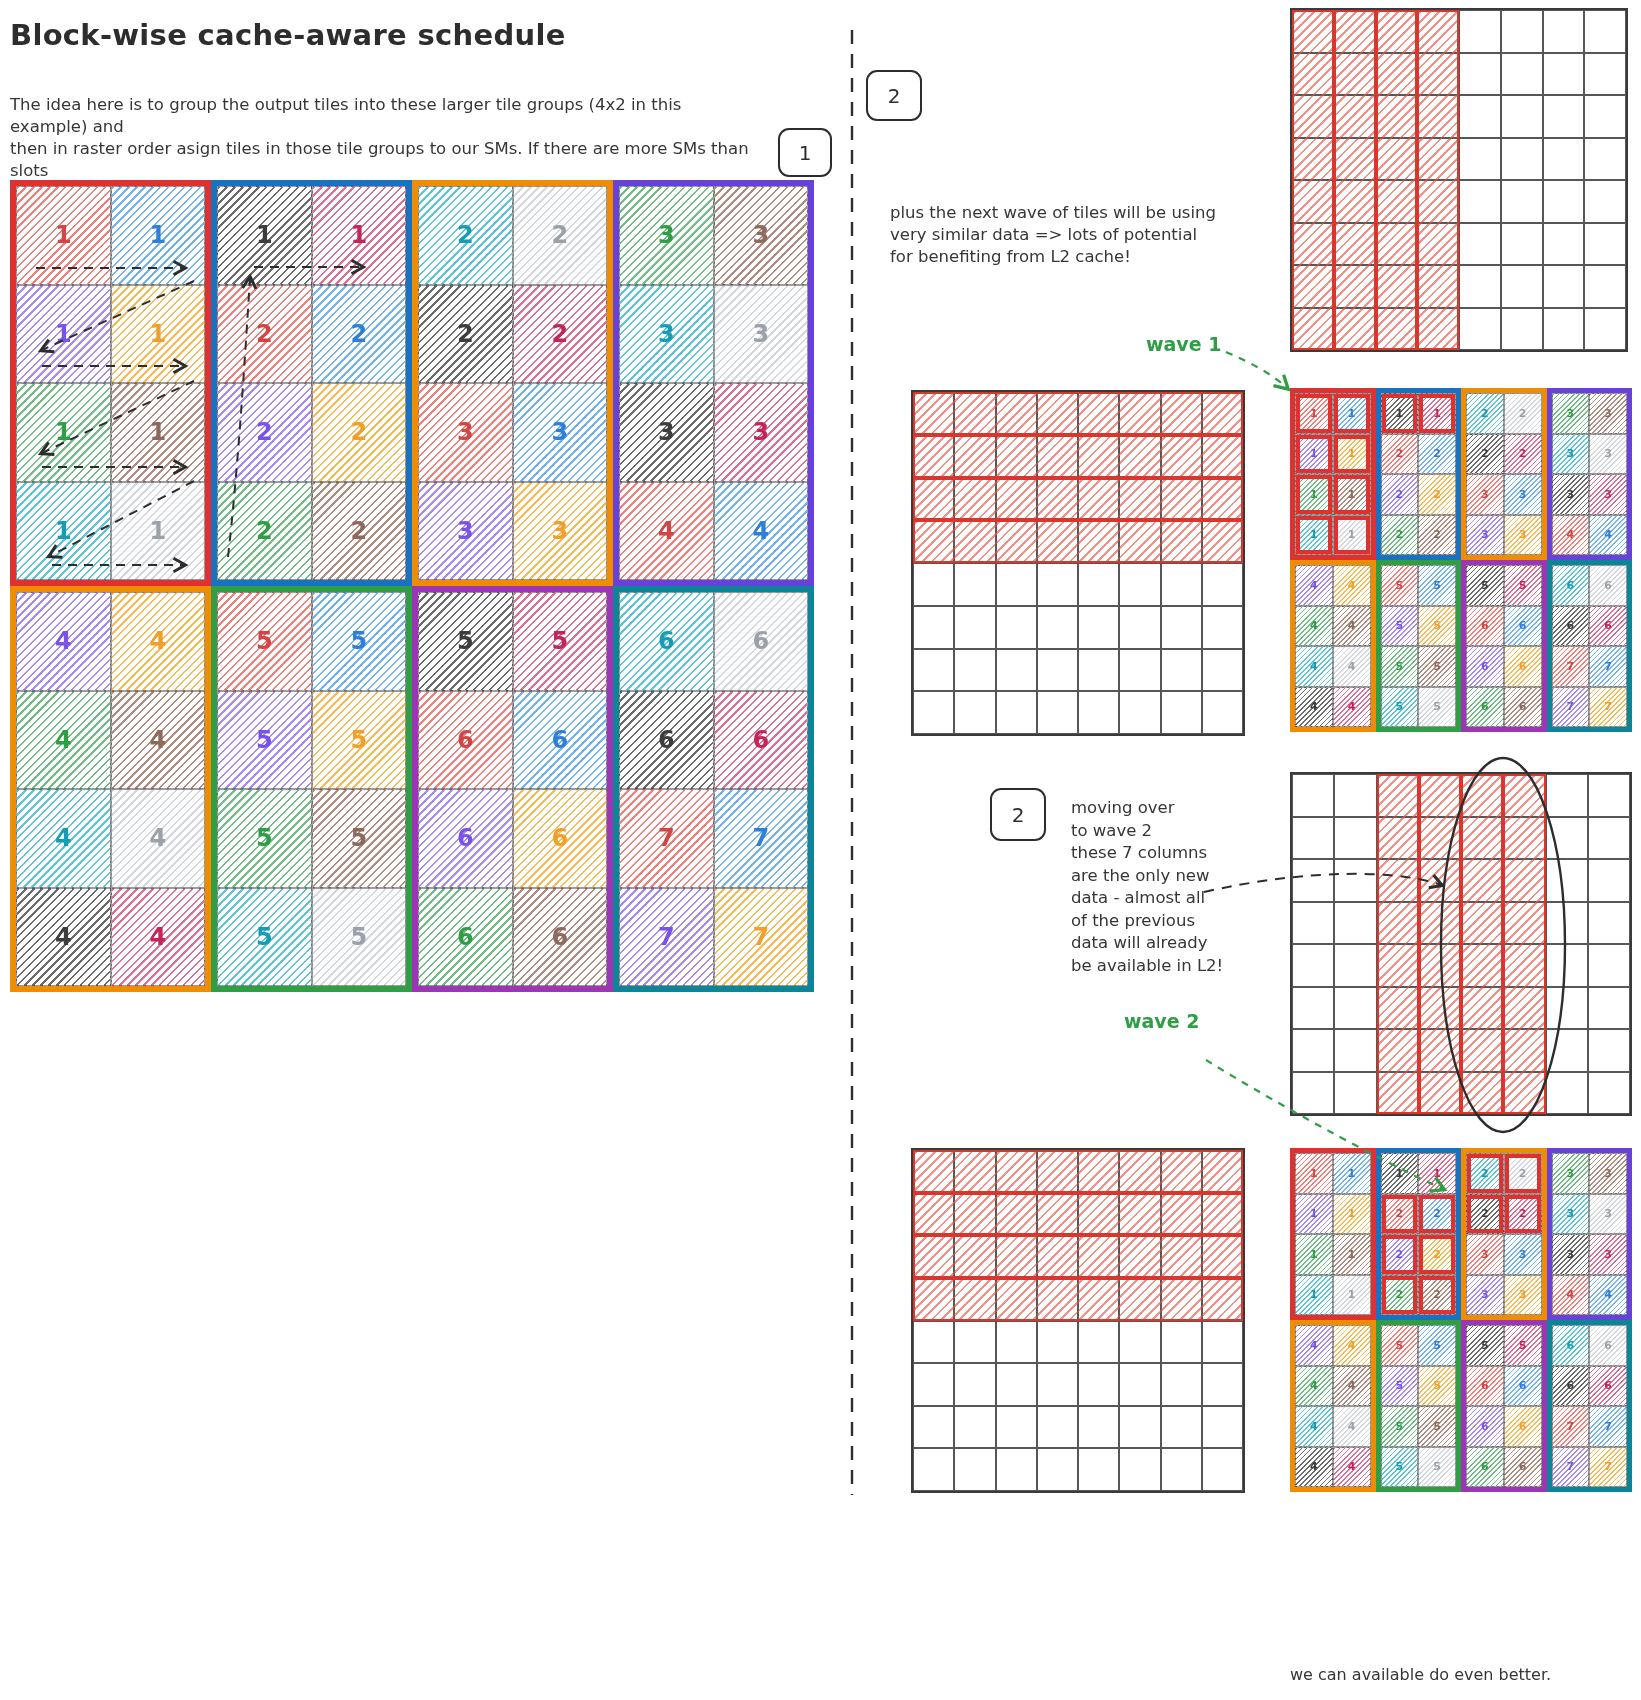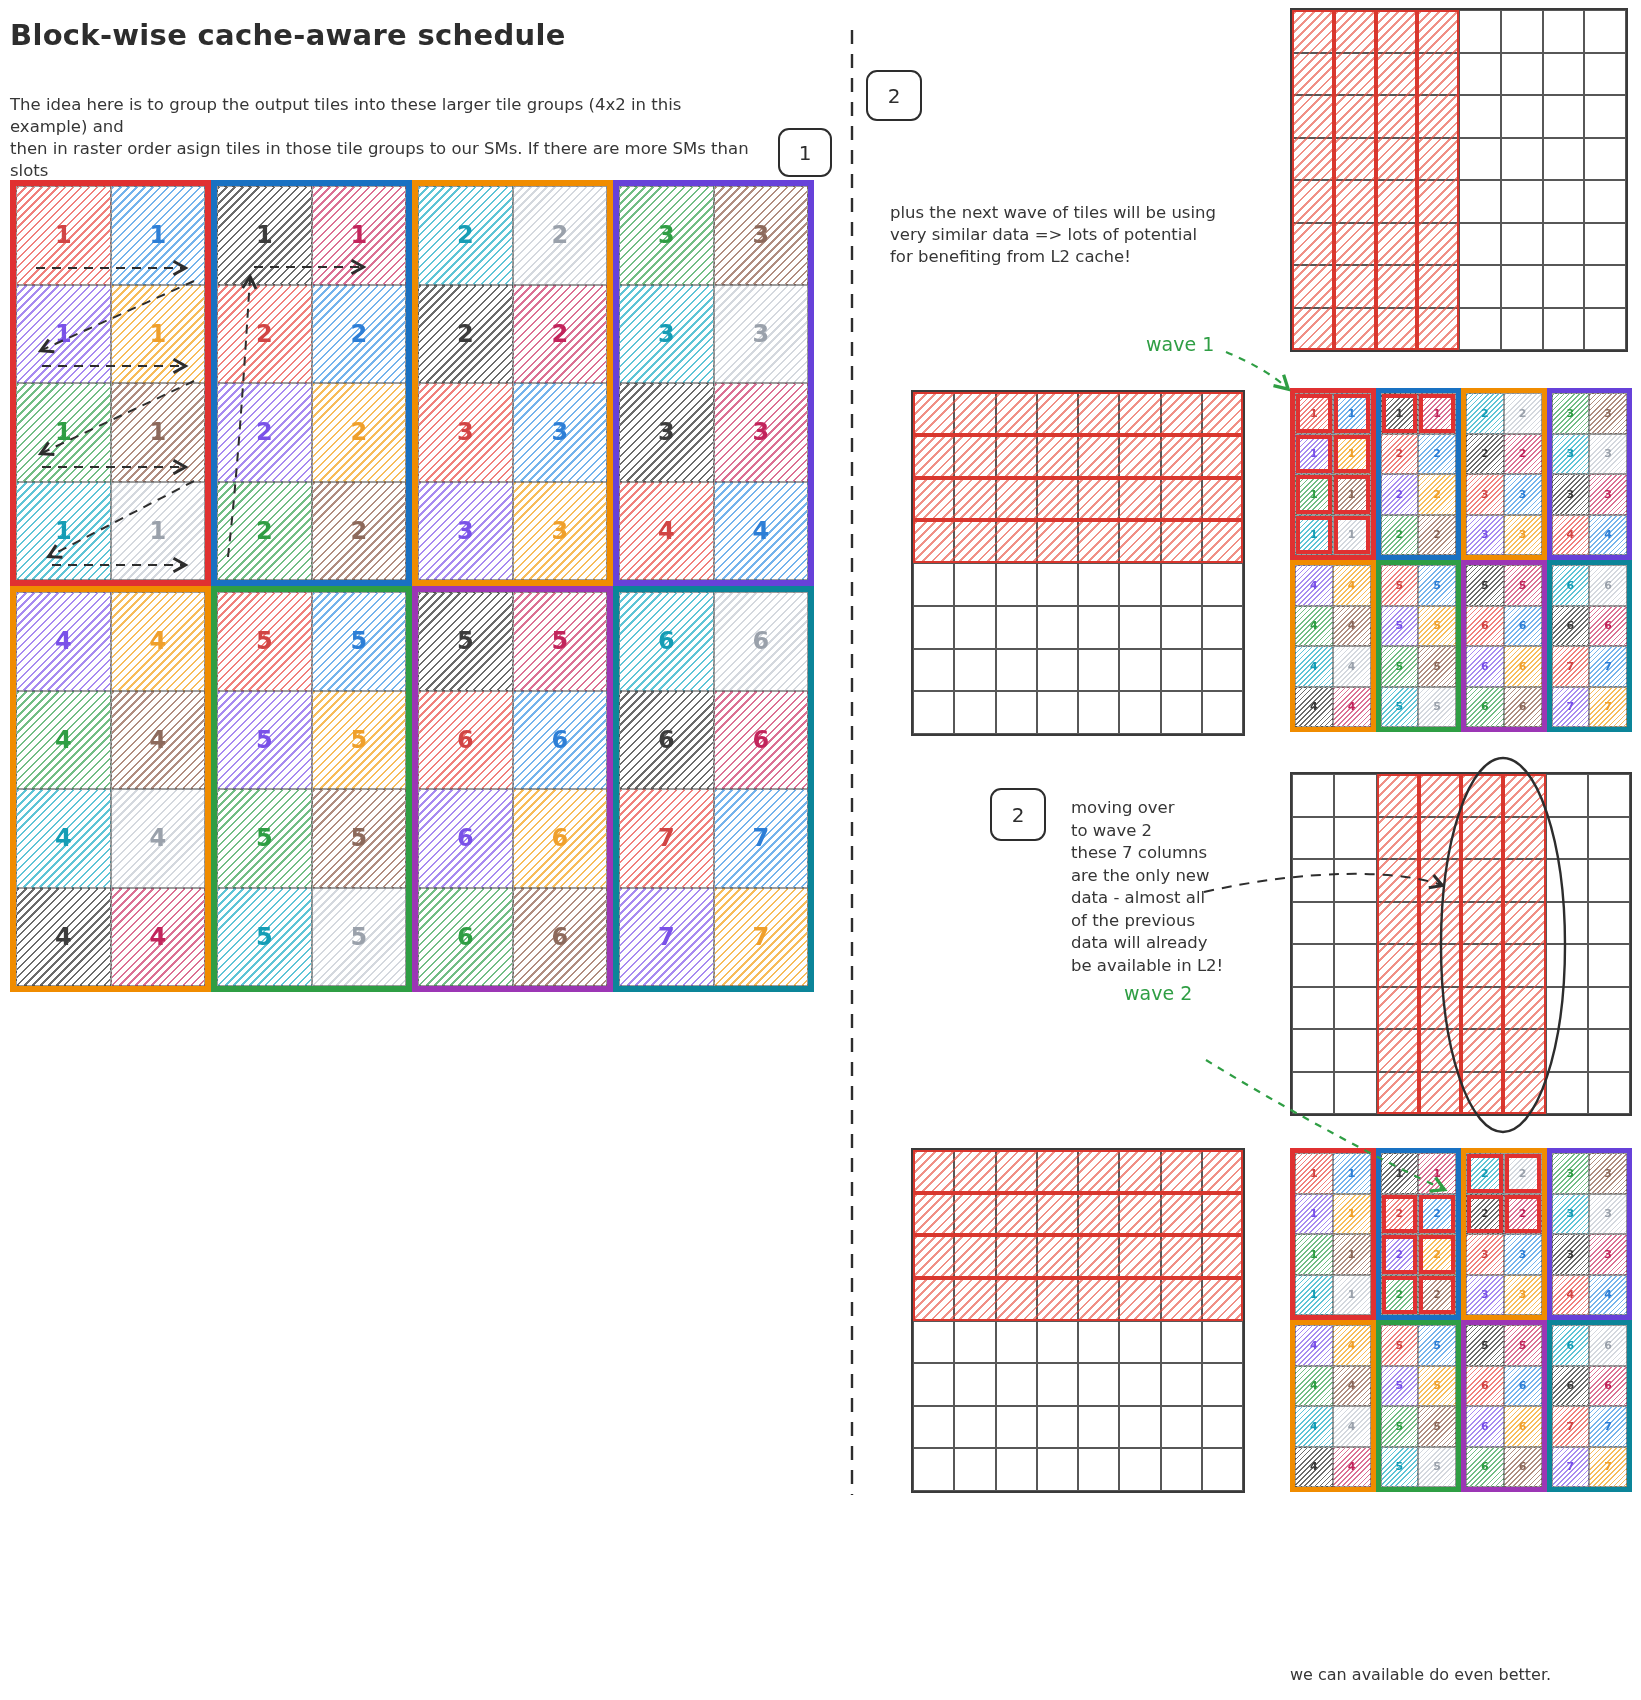--- a/index.html
+++ b/index.html
@@ -7,23 +7,23 @@
           font-family:"DejaVu Sans",sans-serif;color:#2d2d2d;}
   .abs{position:absolute;}
   #page-title{left:10px;top:18px;font-size:29px;font-weight:600;letter-spacing:.3px;}
   .htext{white-space:pre-line;font-size:16.5px;line-height:22px;color:#363636;}
   #intro-text{left:10px;top:94px;width:740px;}
   #text-l2{left:890px;top:124px;}
   #text-nextwave{left:890px;top:202px;}
   #text-wave2note{left:1071px;top:797px;line-height:22.5px;}
   #text-note{left:1290px;top:1506px;font-size:16px;}
   #text-closing{left:1290px;top:1664px;font-size:16px;}
-  .wave-label{font-size:19px;font-weight:400;color:#2f9e44;}
+  .wave-label{font-size:19px;font-weight:700;color:#2f9e44;}
   #wave1-label{left:1146px;top:333px;}
-  #wave2-label{left:1124px;top:982px;}
+  #wave2-label{left:1124px;top:1010px;}
   .badge{display:flex;align-items:center;justify-content:center;border:2.2px solid #2d2d2d;
          border-radius:11px;font-size:20px;background:#fff;z-index:5;}
   #badge-1{left:778px;top:128px;width:50px;height:45px;}
   #badge-2a{left:866px;top:70px;width:52px;height:47px;}
   #badge-2b{left:990px;top:788px;width:52px;height:49px;}
 
   
   .sched{display:grid;grid-template-columns:repeat(4,1fr);grid-template-rows:repeat(2,1fr);
          box-sizing:border-box;background:#fff;}
   .sched .group{display:grid;grid-template-columns:repeat(2,1fr);grid-template-rows:repeat(4,1fr);

